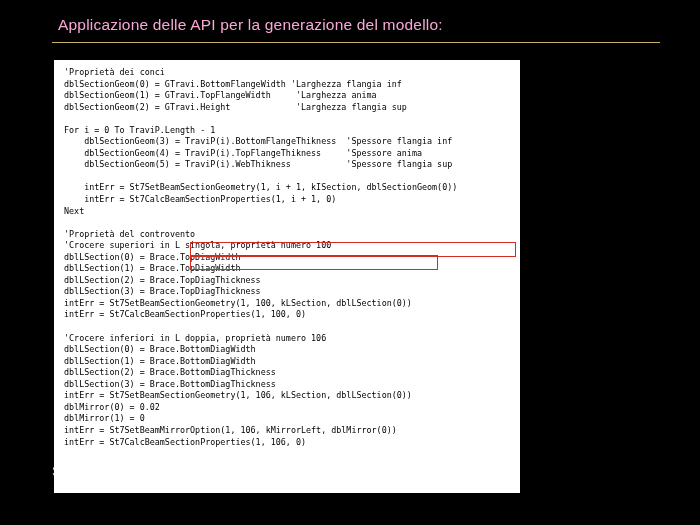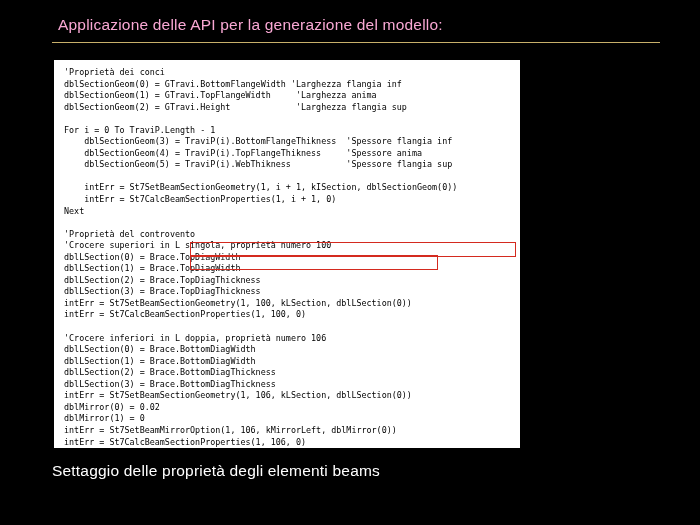--- a/index.html
+++ b/index.html
@@ -36,21 +36,21 @@
     top: 42px;
     width: 608px;
     height: 1px;
     background: #c8b06a;
   }
   .code-panel {
     position: absolute;
     left: 54px;
     top: 60px;
     width: 466px;
-    height: 388px;
+    height: 433px;
     background: #ffffff;
     overflow: hidden;
   }
   .code {
     position: absolute;
     left: 10px;
     top: 7px;
     font-family: "DejaVu Sans Mono", monospace;
     font-size: 8.4px;
     line-height: 11.55px;

